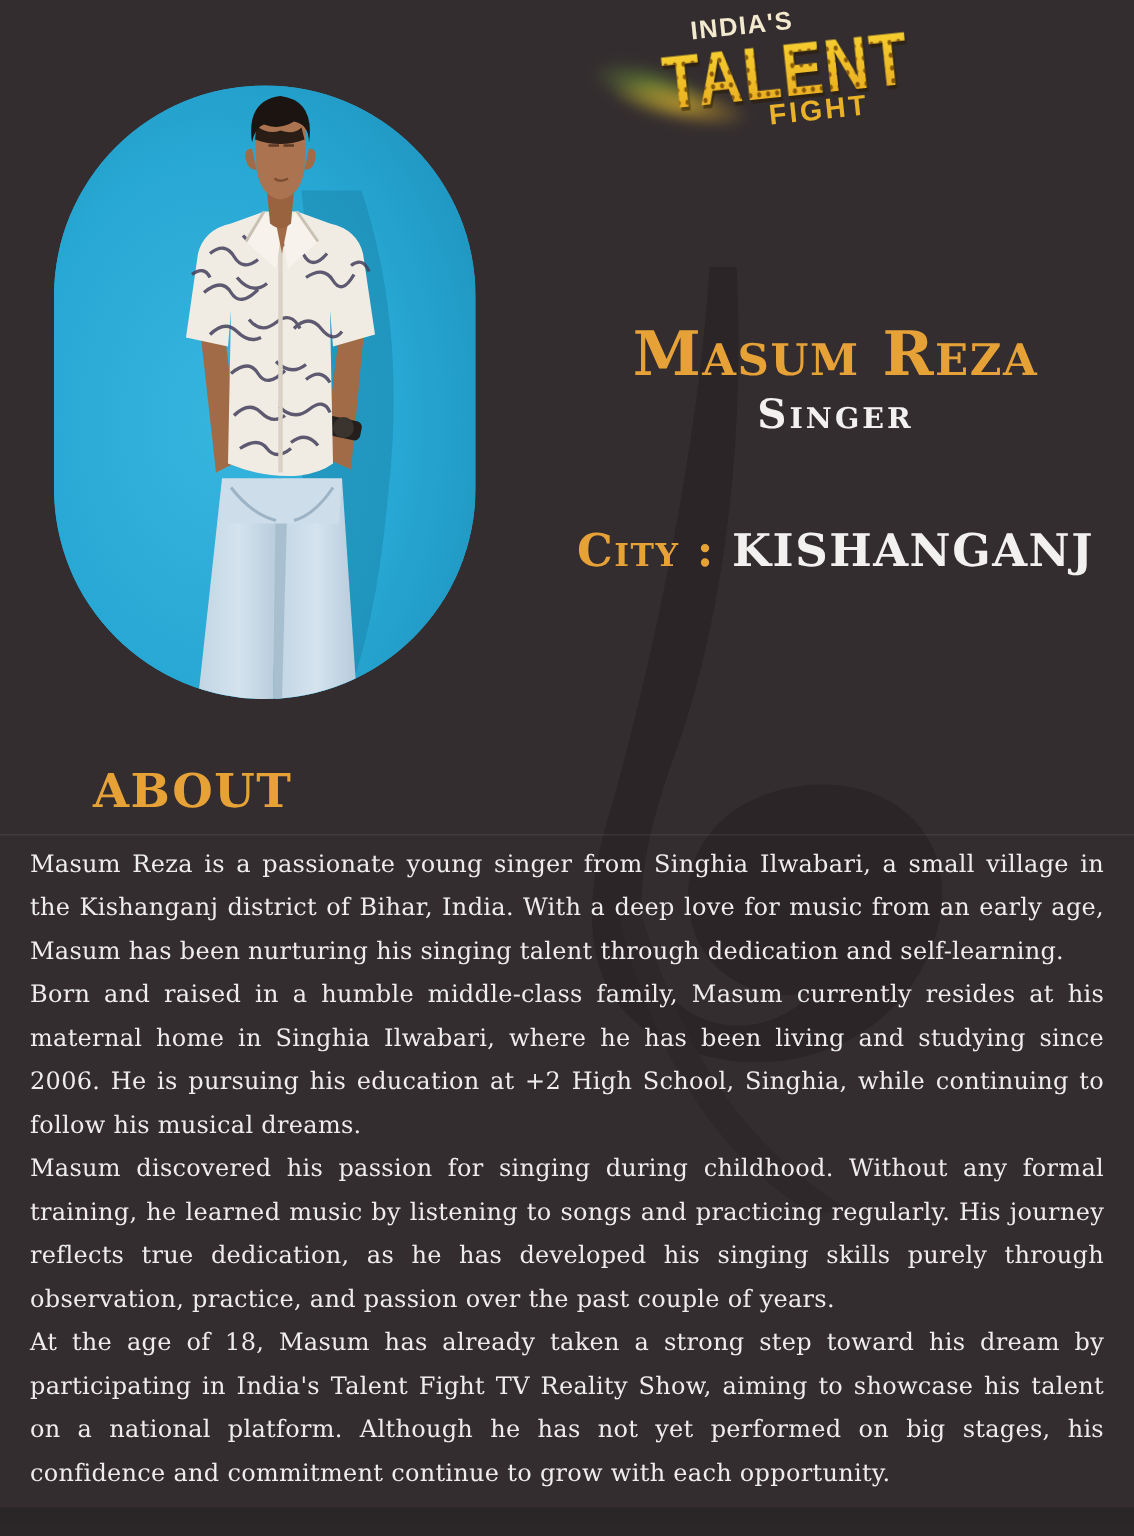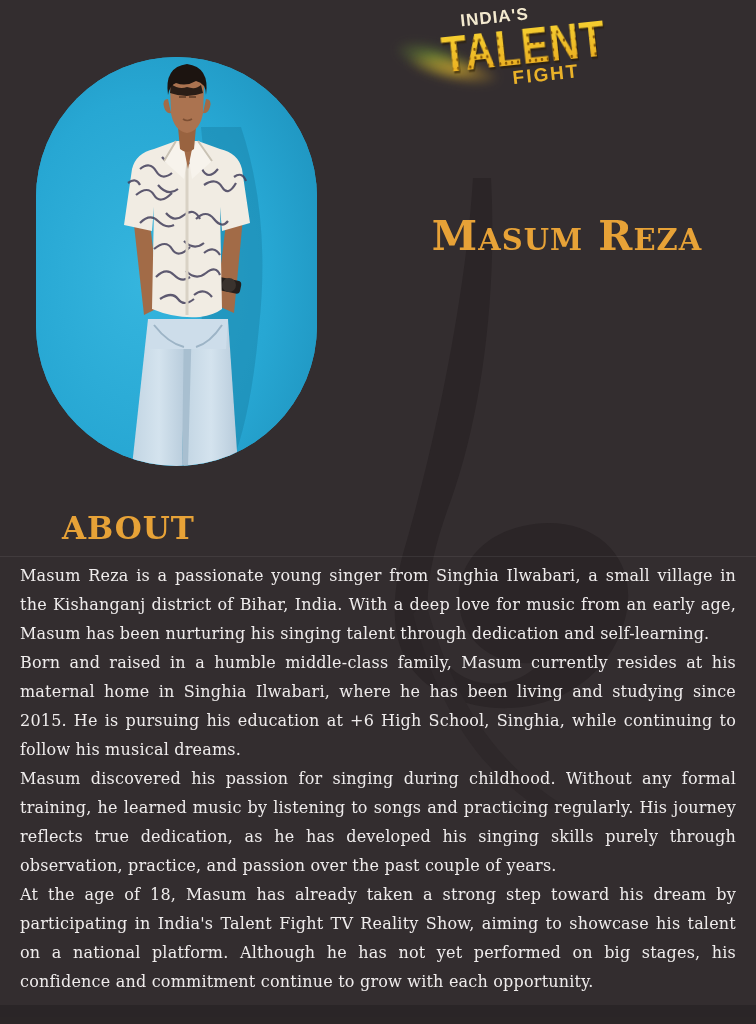--- a/index.html
+++ b/index.html
@@ -40,21 +40,21 @@
     filter:drop-shadow(1px 2px 0 rgba(40,25,0,.55)); }
   .logo-bottom { margin-left:112px; margin-top:2px; font-size:19px; font-weight:bold;
     letter-spacing:2px; color:#eab229; }
 
   
   .photo-frame { position:absolute; left:36px; top:57px; width:281px; height:409px;
     border-radius:141px; overflow:hidden; background:#27a7d3; }
   .photo-frame svg { display:block; }
 
   
-  .id-block { position:absolute; left:386px; top:214px; width:362px; text-align:center; }
+  .id-block { position:absolute; left:376px; top:214px; width:362px; text-align:center; }
   .name { font-size:41px; font-weight:bold; font-variant:small-caps;
     color:#e7a237; letter-spacing:1px; line-height:1.1; }
   .role { font-size:27px; font-weight:bold; font-variant:small-caps;
     color:#f3f0f0; letter-spacing:2px; margin-top:2px; }
   .city-line { margin-top:58px; font-size:30px; font-weight:bold; letter-spacing:1px; }
   .city-label { color:#e7a237; font-variant:small-caps; }
   .city-colon { color:#e7a237; }
   .city-value { color:#f3f0f0; }
 
   
@@ -172,25 +172,31 @@
         <path d="M135,27 q8,6 16,3 q9,3 14,-2 l2,8 q-16,6 -33,0 Z" fill="#1c1410" opacity=".9"></path>
 
         <path d="M143,40 l7,0 M153,40 l7,0" stroke="#5d3b26" stroke-width="1.6"></path>
         <path d="M147,62 q4,3 9,0" stroke="#7c4e32" stroke-width="1.6" fill="none"></path>
       </g>
     </svg>
   </div>
 
   <div class="id-block">
     <div class="name">Masum Reza</div>
+    <div class="role">Singer</div>
+    <div class="city-line">
+      <span class="city-label">City</span>
+      <span class="city-colon">:</span>
+      <span class="city-value">KISHANGANJ</span>
+    </div>
   </div>
 
   <div class="about-heading">ABOUT</div>
   <div class="about-divider"></div>
   <div class="about-body">
       <p>Masum Reza is a passionate young singer from Singhia Ilwabari, a small village in the Kishanganj district of Bihar, India. With a deep love for music from an early age, Masum has been nurturing his singing talent through dedication and self-learning.</p>
-      <p>Born and raised in a humble middle-class family, Masum currently resides at his maternal home in Singhia Ilwabari, where he has been living and studying since 2015. He is pursuing his education at +6 High School, Singhia, while continuing to follow his musical dreams.</p>
+      <p>Born and raised in a humble middle-class family, Masum currently resides at his maternal home in Singhia Ilwabari, where he has been living and studying since 2006. He is pursuing his education at +2 High School, Singhia, while continuing to follow his musical dreams.</p>
       <p>Masum discovered his passion for singing during childhood. Without any formal training, he learned music by listening to songs and practicing regularly. His journey reflects true dedication, as he has developed his singing skills purely through observation, practice, and passion over the past couple of years.</p>
       <p>At the age of 18, Masum has already taken a strong step toward his dream by participating in India's Talent Fight TV Reality Show, aiming to showcase his talent on a national platform. Although he has not yet performed on big stages, his confidence and commitment continue to grow with each opportunity.</p>
     </div>
 
   <div class="footer-strip"></div>
 </div>
 
 </body></html>

